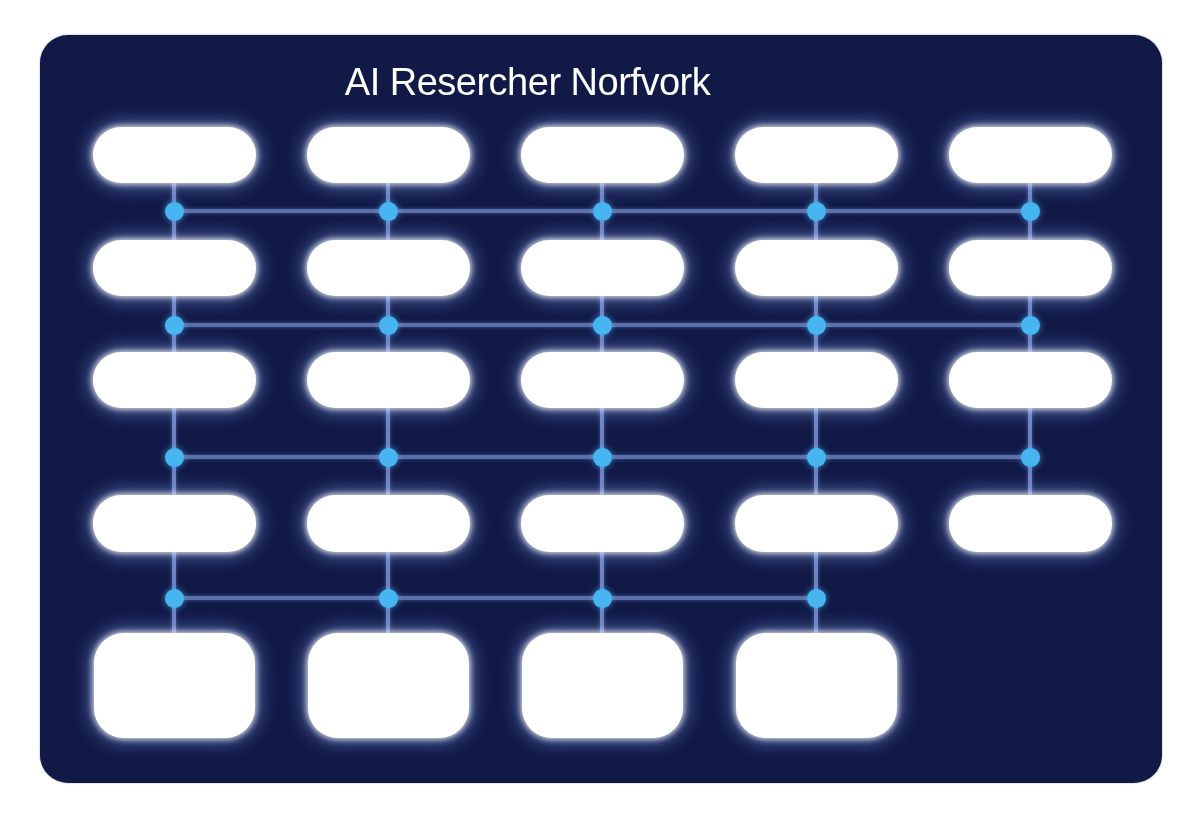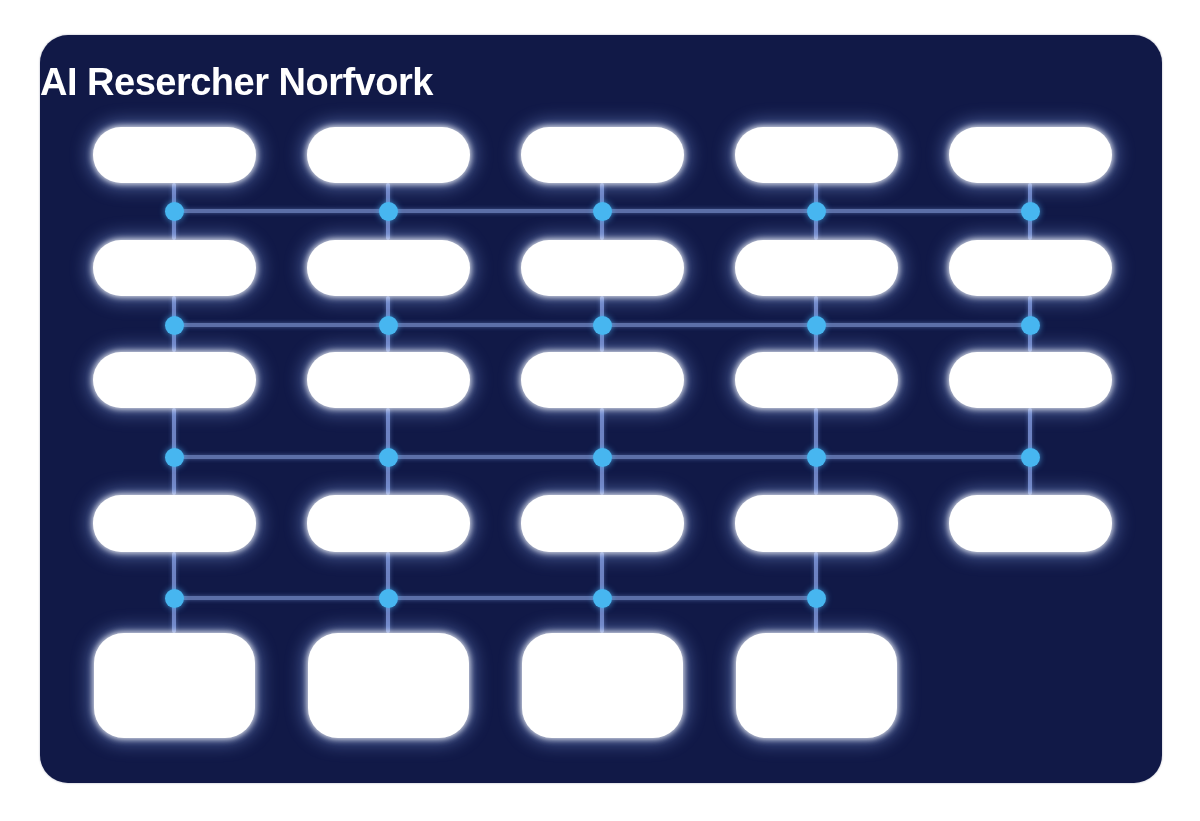--- a/index.html
+++ b/index.html
@@ -24,23 +24,24 @@
     background: var(--panel-bg, #111947);
     border-radius: 28px;
     box-shadow: 0 0 2px rgba(17,25,71,0.4);
   }
   .title {
     position: absolute;
     left: 40px;
     top: 60px;
     width: 975px;
     margin: 0;
+    text-align: center;
     color: var(--title-color, #ffffff);
     font-size: 38px;
-    font-weight: 700;
+    font-weight: 400;
     letter-spacing: -0.5px;
     line-height: 44px;
   }
   .diagram-layer {
     position: absolute;
     left: 0;
     top: 0;
     width: 1200px;
     height: 821px;
   }

